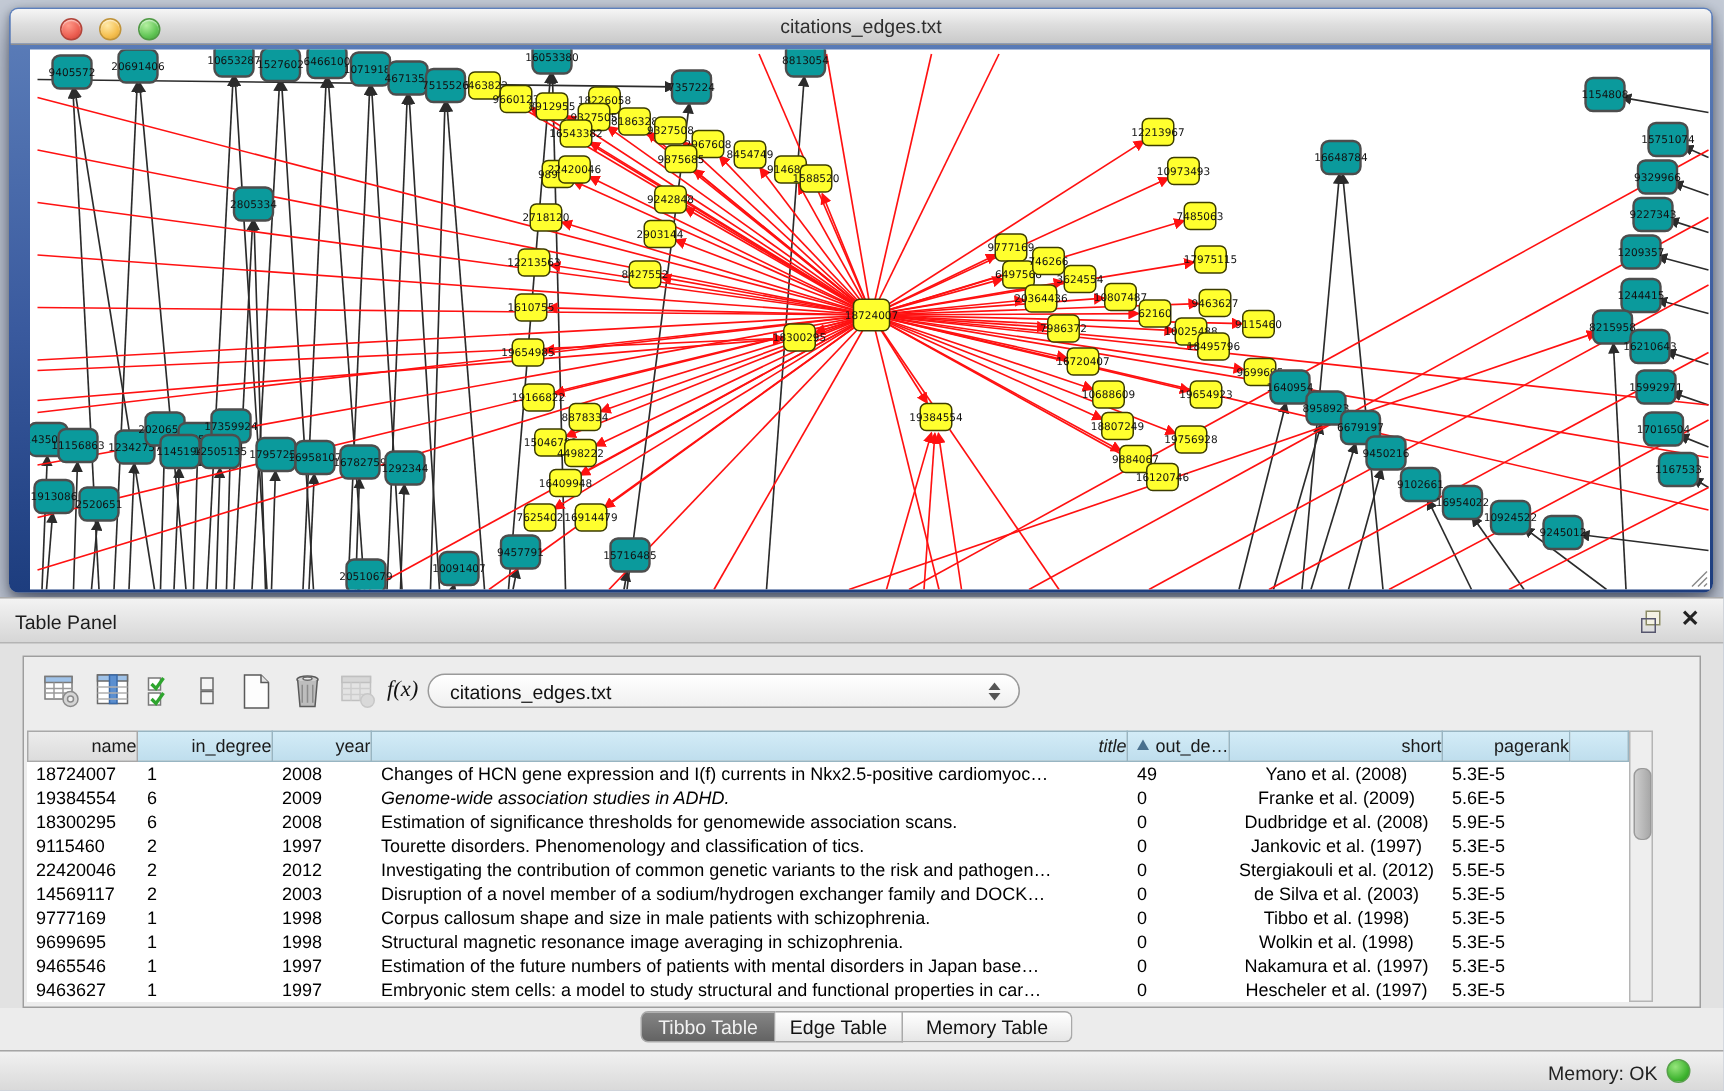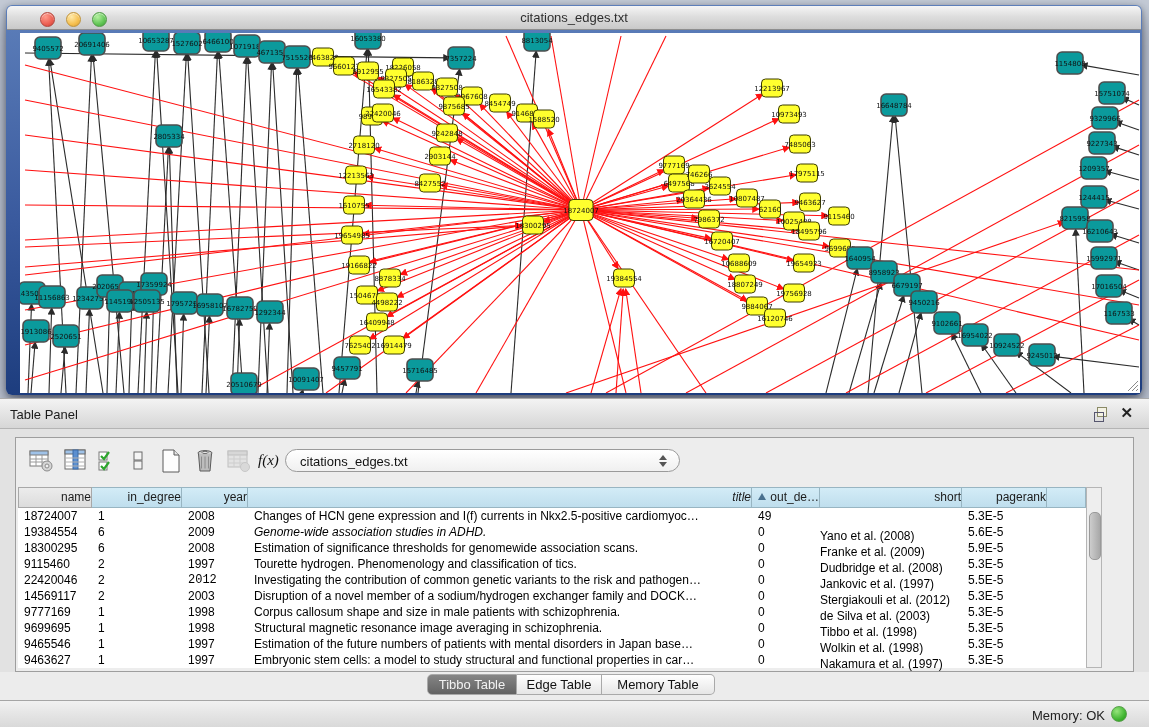--- a/index.html
+++ b/index.html
@@ -72,21 +72,21 @@
     white-space:nowrap;overflow:hidden;
   }
   .thead-cell.first{border-left:1px solid #98b5c2;background:linear-gradient(180deg,#ececec,#dcdcdc);border-color:#a8a8a8;}
   .sort-tri{display:inline-block;width:0;height:0;border-left:4px solid transparent;border-right:4px solid transparent;border-bottom:7px solid #49708e;margin-right:4px;position:relative;top:-1px;}
   .tbody{position:absolute;left:18px;top:508px;width:1068px;height:160px;background:#fff;}
   .trow{position:absolute;left:0;width:1068px;height:16px;}
   .tcell{
     position:absolute;top:0;height:16px;line-height:16px;font-size:12px;color:#000;
     white-space:nowrap;overflow:hidden;box-sizing:border-box;padding-left:6px;
   }
-  .tcell.center{text-align:left;padding-left:0;margin-top:20px;}
+  .tcell.center{text-align:center;padding-left:0;}
   
   .vscroll{position:absolute;left:1086px;top:487px;width:16px;height:181px;background:#eeeeee;border:1px solid #b5b5b5;box-sizing:border-box;}
   .vthumb{position:absolute;left:2px;top:24px;width:10px;height:46px;border-radius:5px;background:linear-gradient(90deg,#cdcdcd,#a8a8a8);border:1px solid #9a9a9a;}
   
   .tabs-strip{position:absolute;left:0;top:672px;width:1149px;height:28px;background:#ececec;}
   .tab{
     position:absolute;top:674px;height:21px;box-sizing:border-box;
     font-size:13px;line-height:20px;text-align:center;
     background:linear-gradient(180deg,#ffffff,#e6e6e6);
     border:1px solid #a9a9a9;border-left:none;color:#111;
@@ -617,29 +617,29 @@
       <div class="tcell" style="left: 164px; width: 66px;">2008</div>
       <div class="tcell" style="left: 230px; width: 504px;">Estimation of significance thresholds for genomewide association scans.</div>
       <div class="tcell" style="left: 734px; width: 68px;">0</div>
       <div class="tcell center" style="left: 802px; width: 142px;">Dudbridge et al. (2008)</div>
       <div class="tcell" style="left: 944px; width: 85px;">5.9E-5</div>
     </div>
     <div class="trow" style="top: 48px;">
       <div class="tcell" style="left: 0px; width: 74px;">9115460</div>
       <div class="tcell" style="left: 74px; width: 90px;">2</div>
       <div class="tcell" style="left: 164px; width: 66px;">1997</div>
-      <div class="tcell" style="left: 230px; width: 504px;">Tourette hydrogen. Phenomenology and classification of tics.</div>
+      <div class="tcell" style="left: 230px; width: 504px;">Tourette disorders. Phenomenology and classification of tics.</div>
       <div class="tcell" style="left: 734px; width: 68px;">0</div>
       <div class="tcell center" style="left: 802px; width: 142px;">Jankovic et al. (1997)</div>
       <div class="tcell" style="left: 944px; width: 85px;">5.3E-5</div>
     </div>
     <div class="trow" style="top: 64px;">
       <div class="tcell" style="left: 0px; width: 74px;">22420046</div>
       <div class="tcell" style="left: 74px; width: 90px;">2</div>
-      <div class="tcell" style="left: 164px; width: 66px; font-family: Liberation Mono, monospace;">2012</div>
+      <div class="tcell" style="left: 164px; width: 66px;">2012</div>
       <div class="tcell" style="left: 230px; width: 504px;">Investigating the contribution of common genetic variants to the risk and pathogen…</div>
       <div class="tcell" style="left: 734px; width: 68px;">0</div>
       <div class="tcell center" style="left: 802px; width: 142px;">Stergiakouli et al. (2012)</div>
       <div class="tcell" style="left: 944px; width: 85px;">5.5E-5</div>
     </div>
     <div class="trow" style="top: 80px;">
       <div class="tcell" style="left: 0px; width: 74px;">14569117</div>
       <div class="tcell" style="left: 74px; width: 90px;">2</div>
       <div class="tcell" style="left: 164px; width: 66px;">2003</div>
       <div class="tcell" style="left: 230px; width: 504px;">Disruption of a novel member of a sodium/hydrogen exchanger family and DOCK…</div>

